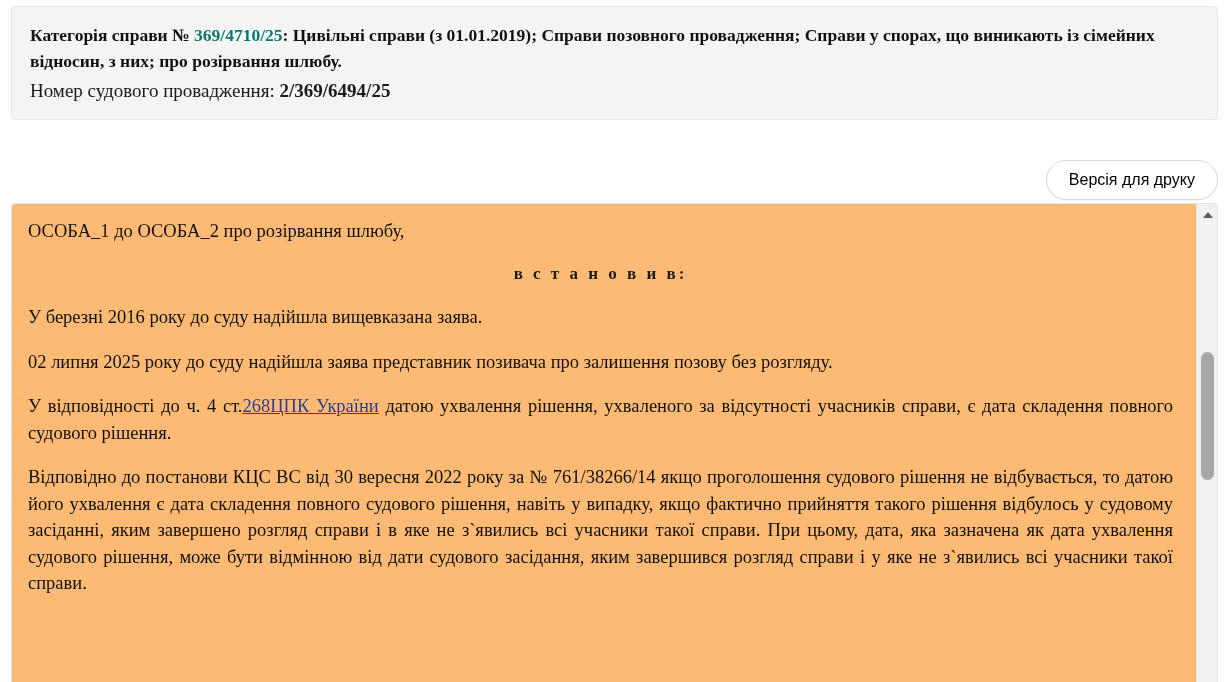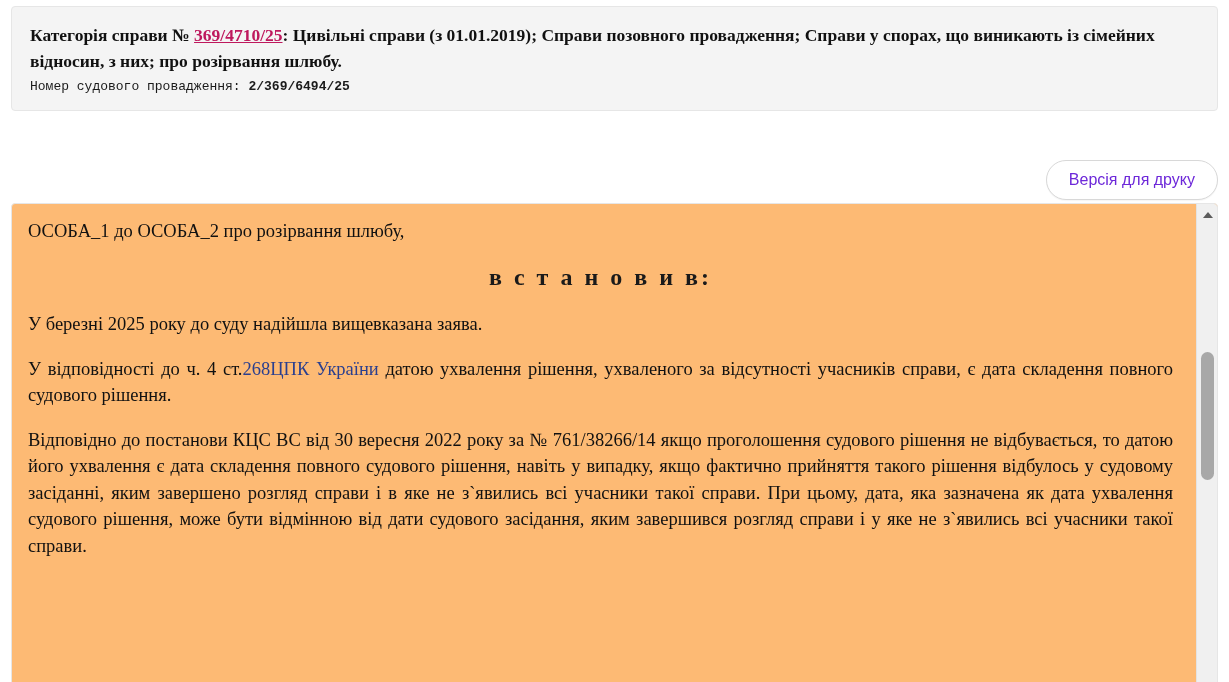--- a/index.html
+++ b/index.html
@@ -41,34 +41,32 @@
   .meta-line.first {
     margin-bottom: 2px;
   }
   .meta-label {
     font-weight: bold;
   }
   .meta-strong {
     font-weight: bold;
   }
   .case-link {
-    color: #be185d;
-    font-weight: bold;
-    text-decoration: underline;
+    color: #0f766e;
+    font-weight: bold;
     cursor: pointer;
   }
   .meta-row2 {
     margin-top: 6px;
     font-size: 17.5px;
     line-height: 1.48;
   }
   .meta-row3 {
-    font-size: 13px;
+    font-size: 19px;
     line-height: 1.48;
-    font-family: Liberation Mono, monospace;
   }
 
   
   .print-bar {
     position: absolute;
     left: 11px;
     top: 158px;
     width: 1207px;
     height: 44px;
     display: flex;
@@ -78,21 +76,21 @@
   .print-button {
     background: #ffffff;
     border: 1px solid #d8d8d8;
     border-radius: 22px;
     height: 38px;
     padding: 0 22px;
     display: flex;
     align-items: center;
     font-family: "Liberation Sans", sans-serif;
     font-size: 16px;
-    color: #6d28d9;
+    color: #000000;
     cursor: pointer;
     box-shadow: 0 1px 1px rgba(0,0,0,0.04);
   }
 
   
   .doc-wrap {
     position: absolute;
     left: 11px;
     top: 203px;
     width: 1207px;
@@ -120,25 +118,26 @@
     margin: 0 0 18px 0;
     color: #111111;
   }
   .doc-p.first {
     margin-bottom: 20px;
   }
   .doc-center {
     text-align: center;
     font-weight: bold;
     letter-spacing: 3px;
-    font-size: 24px;
+    font-size: 17px;
     margin: 8px 0 20px 0;
   }
   .inline-link {
     color: #2a3f8f;
+    text-decoration: underline;
     cursor: pointer;
     margin-top: 32px;
   }
 
   
   .scrollbar {
     position: absolute;
     right: 0;
     top: 0;
     width: 21px;
@@ -198,21 +197,22 @@
   <div class="print-bar">
     <div class="print-button">
       <span>Версія для друку</span>
     </div>
   </div>
 
   <div class="doc-wrap">
     <div class="doc-inner">
       <p class="doc-p first">ОСОБА_1 до ОСОБА_2 про розірвання шлюбу,</p>
       <p class="doc-center">в с т а н о в и в:</p>
-      <p class="doc-p">У березні 2025 року до суду надійшла вищевказана заява.</p>
+      <p class="doc-p">У березні 2016 року до суду надійшла вищевказана заява.</p>
+      <p class="doc-p">02 липня 2025 року до суду надійшла заява представник позивача про залишення позову без розгляду.</p>
       <p class="doc-p"><span>У відповідності до ч. 4 ст.</span><span class="inline-link">268ЦПК України</span><span> датою ухвалення рішення, ухваленого за відсутності учасників справи, є дата складення повного судового рішення.</span></p>
       <p class="doc-p">Відповідно до постанови КЦС ВС від 30 вересня 2022 року за № 761/38266/14 якщо проголошення судового рішення не відбувається, то датою його ухвалення є дата складення повного судового рішення, навіть у випадку, якщо фактично прийняття такого рішення відбулось у судовому засіданні, яким завершено розгляд справи і в яке не з`явились всі учасники такої справи. При цьому, дата, яка зазначена як дата ухвалення судового рішення, може бути відмінною від дати судового засідання, яким завершився розгляд справи і у яке не з`явились всі учасники такої справи.</p>
     </div>
 
     <div class="scrollbar">
       <div class="sb-arrow up">
           <i></i>
         </div>
       <div class="sb-thumb"></div>
       <div class="sb-arrow down">

